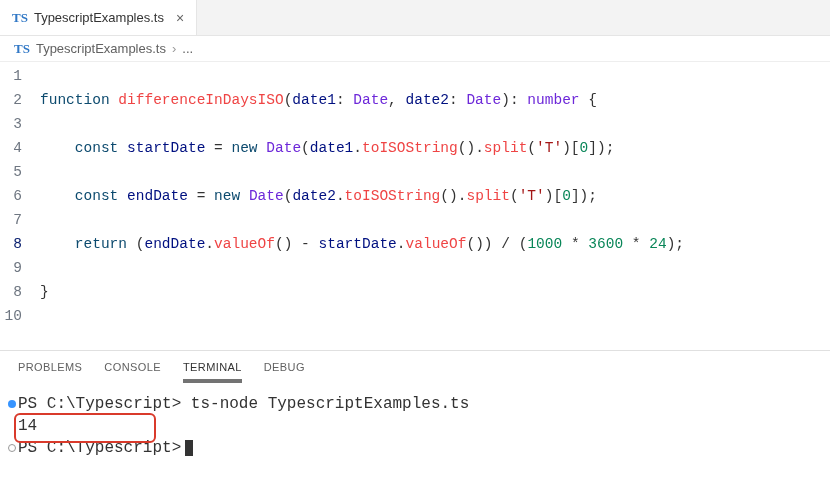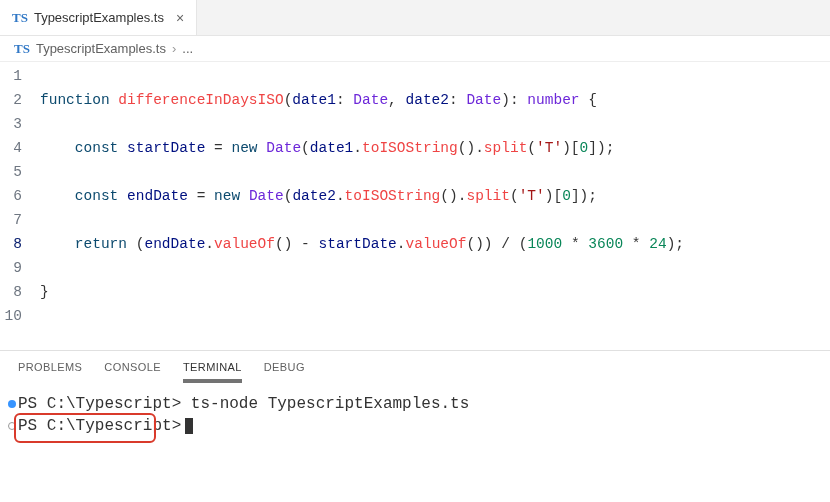--- a/index.html
+++ b/index.html
@@ -169,17 +169,18 @@
 <div class="panel">
   <div class="panel-tabs">
     <div class="ptab">PROBLEMS</div>
     <div class="ptab">CONSOLE</div>
     <div class="ptab active">TERMINAL</div>
     <div class="ptab">DEBUG</div>
   </div>
   <div class="terminal">
     <span class="dot-blue"></span>
     <div class="tline"><span>PS C:\Typescript&gt;</span> <span>ts-node TypescriptExamples.ts</span></div>
+    <div class="tline">14</div>
     <span class="dot-grey"></span>
     <div class="tline"><span>PS C:\Typescript&gt;</span><span class="cursorblk"></span></div>
     <div class="redbox"></div>
   </div>
 </div>
 
 </body></html>

